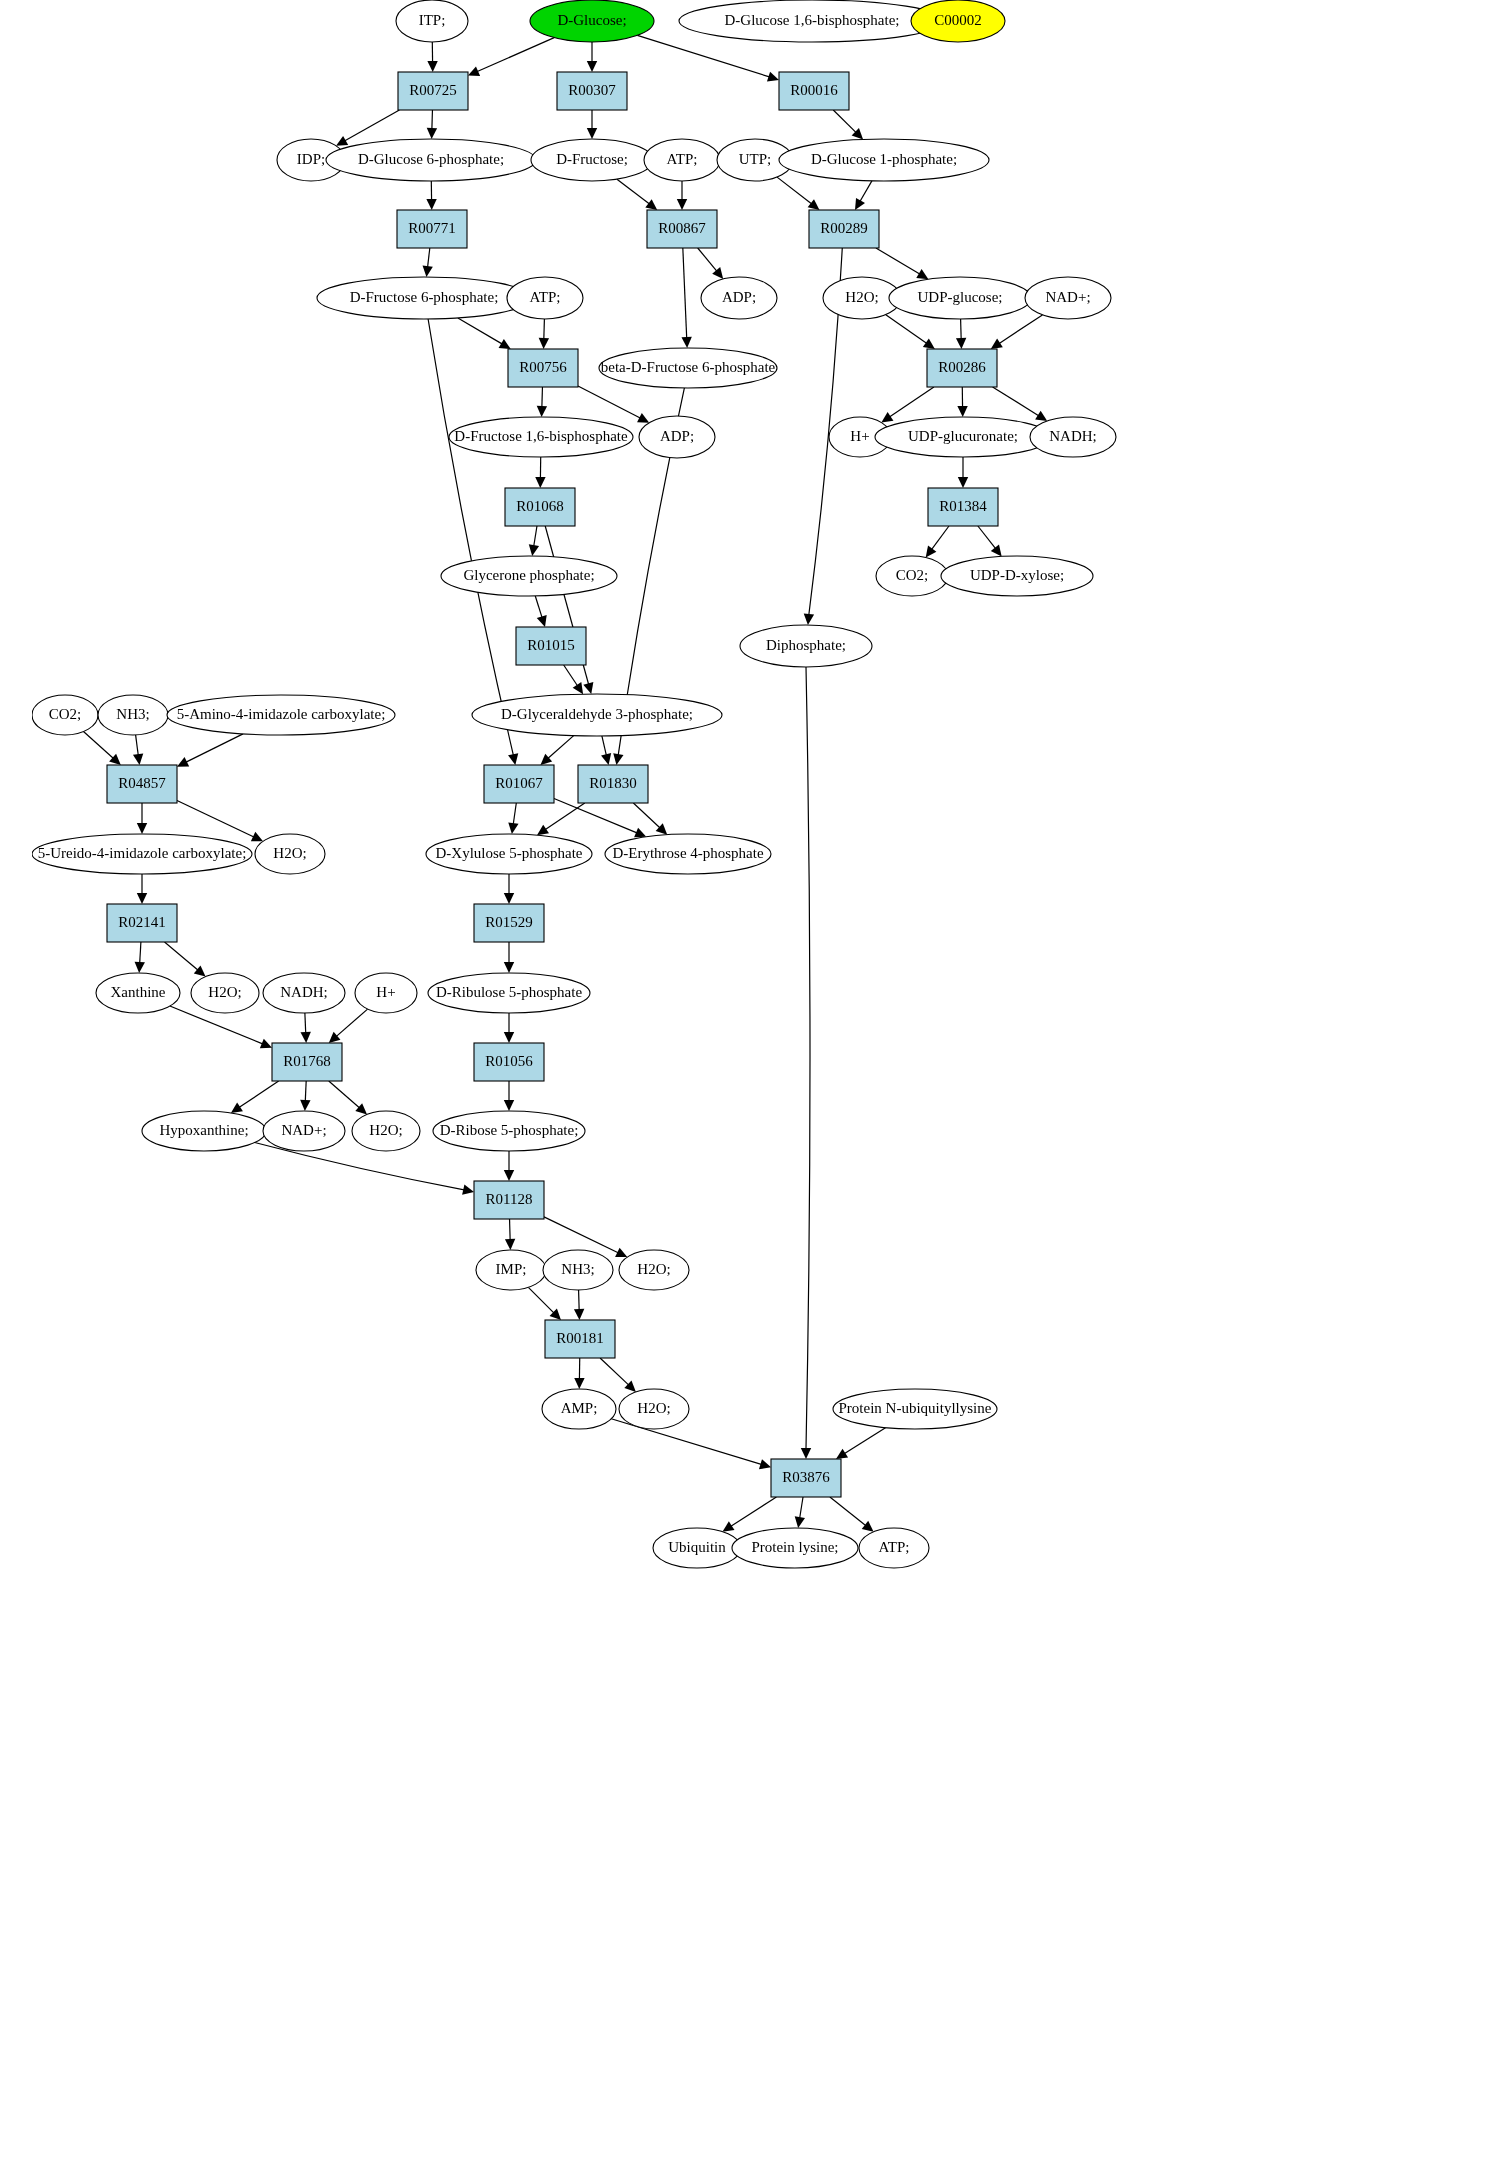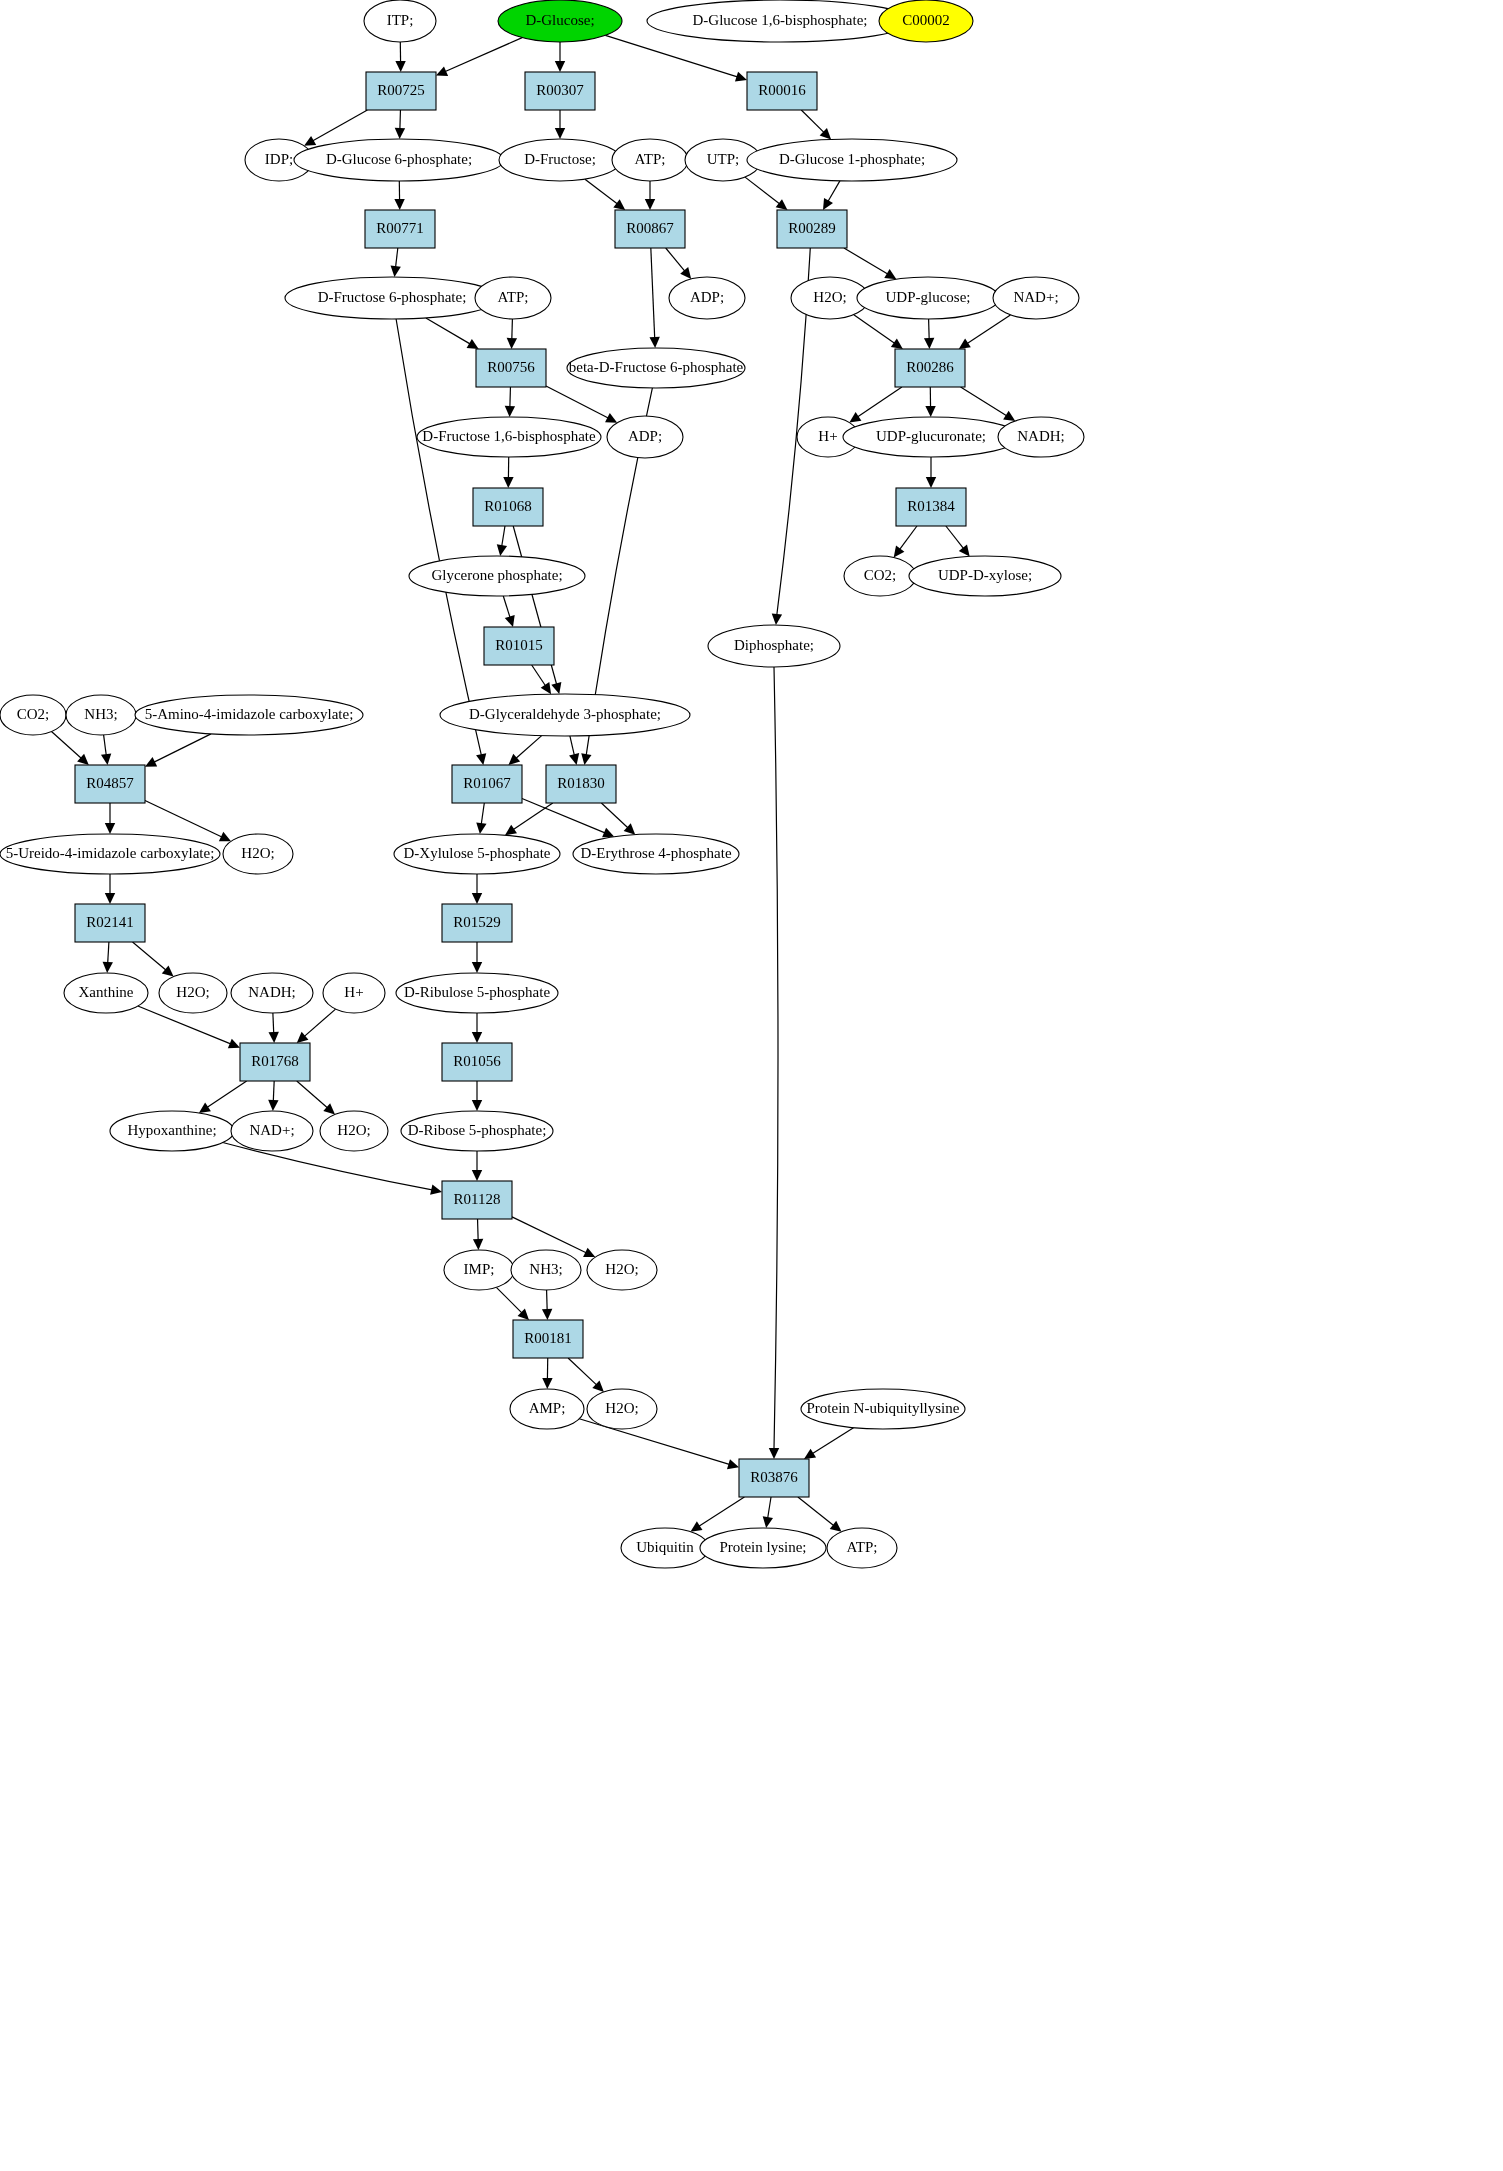--- a/index.html
+++ b/index.html
@@ -6,20 +6,21 @@
     margin: 0;
     padding: 0;
     background: #ffffff;
   }
   #canvas-wrap {
     position: relative;
     width: 1258px;
     height: 2171px;
     background: #ffffff;
     overflow: hidden;
+    margin-left: 32px;
   }
   svg.graph {
     position: absolute;
     left: 0;
     top: 0;
     width: 1503px;
     height: 2171px;
     font-family: "Liberation Serif", "DejaVu Serif", serif;
   }
   .node-ellipse {

